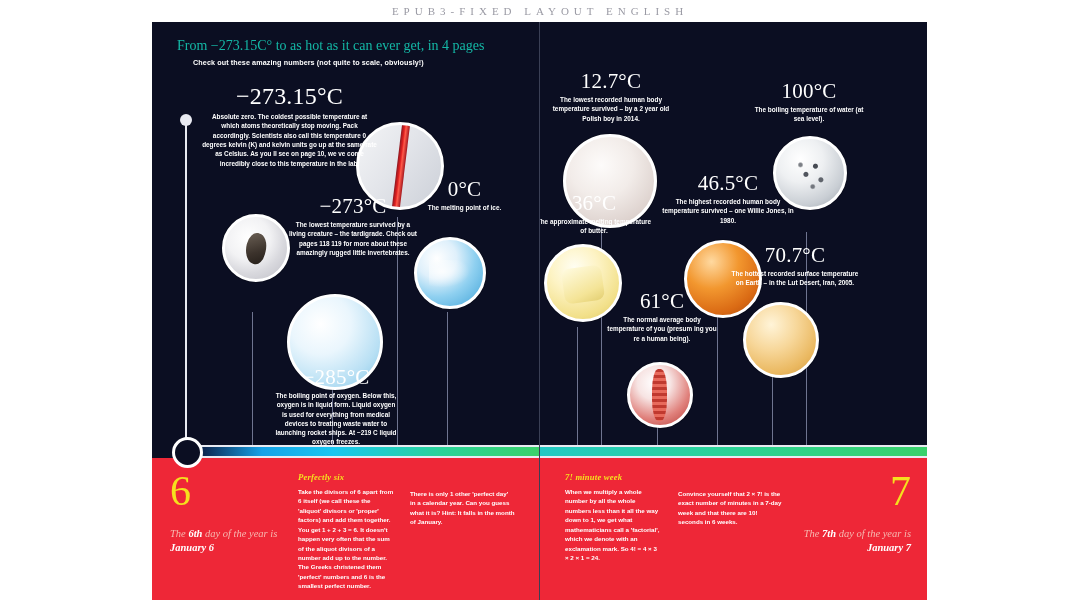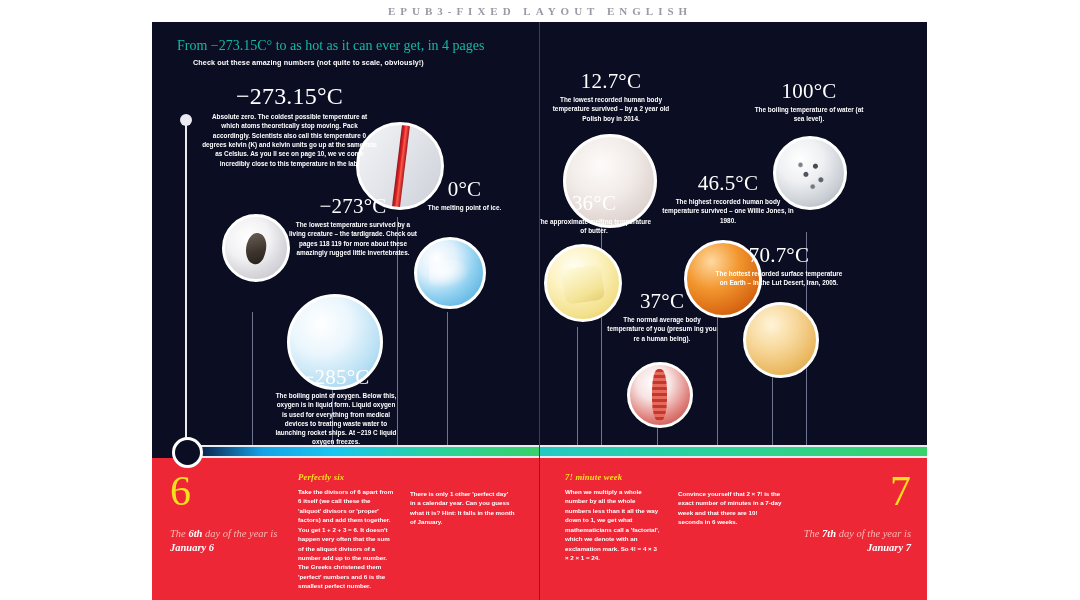--- a/index.html
+++ b/index.html
@@ -11,21 +11,21 @@
   }
   .viewport{position:relative;width:1080px;height:600px;background:#fff;}
 
   .topbar{
     position:absolute;left:0;top:0;width:1080px;height:22px;
     display:flex;align-items:center;justify-content:center;
   }
   .topbar-title{
     font-family:"Liberation Serif", serif;
     font-size:11px;letter-spacing:5px;color:#9a9aa4;
-    font-weight:700;white-space:nowrap;
+    font-weight:400;white-space:nowrap;
   }
 
   .spread{
     position:absolute;left:152px;top:22px;width:775px;height:578px;
     background:#0b0e22;
     display:flex;
   }
   .page{position:relative;height:578px;overflow:hidden;}
   .page-left{width:387px;}
   .page-right{width:388px;}
@@ -287,26 +287,26 @@
       </div>
       <div class="bubble bb-butter" style="left:5px;top:222px;width:72px;height:72px;"></div>
 
       <div class="lab" style="left:118px;top:150px;width:142px;">
         <div class="val">46.5°C</div>
         <div class="desc">The highest recorded human body temperature survived – one Willie Jones, in 1980.</div>
       </div>
       <div class="bubble bb-orange" style="left:145px;top:218px;width:72px;height:72px;"></div>
 
       <div class="lab" style="left:65px;top:268px;width:116px;">
-        <div class="val">37°C</div>
+        <div class="val">61°C</div>
         <div class="desc">The normal average body temperature of you (presum ing you re a human being).</div>
       </div>
       <div class="bubble bb-muscle" style="left:88px;top:340px;width:60px;height:60px;"></div>
 
-      <div class="lab" style="left:176px;top:222px;width:128px;">
+      <div class="lab" style="left:192px;top:222px;width:128px;">
         <div class="val">70.7°C</div>
         <div class="desc">The hottest recorded surface temperature on Earth – in the Lut Desert, Iran, 2005.</div>
       </div>
       <div class="bubble bb-sand" style="left:204px;top:280px;width:70px;height:70px;"></div>
 
       <div class="footer">
         <div class="footer-inner">
           <div class="fcol">
             <div class="fhead">7! minute week</div>
             <div class="fbody">When we multiply a whole number by all the whole numbers less than it all the way down to 1, we get what mathematicians call a 'factorial', which we denote with an exclamation mark. So 4! = 4 × 3 × 2 × 1 = 24.</div>

